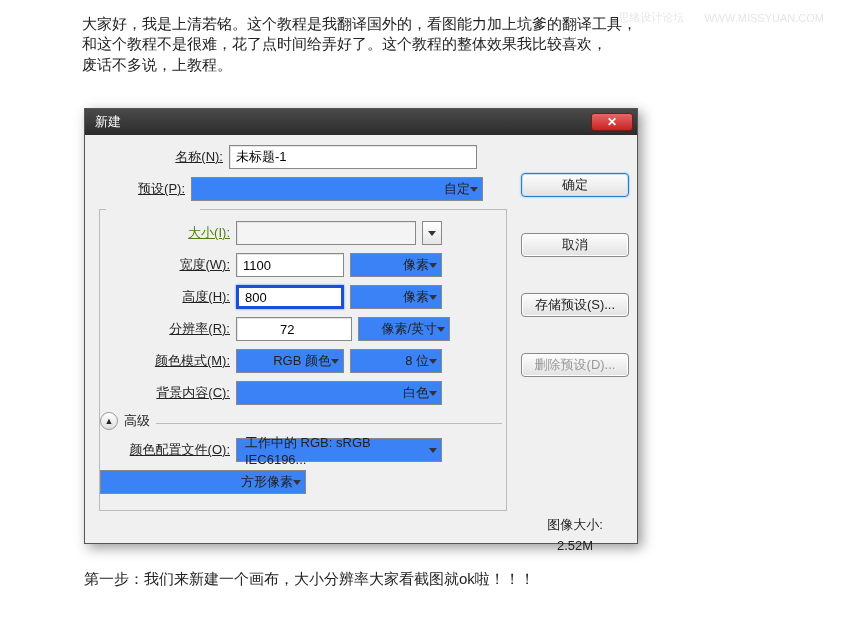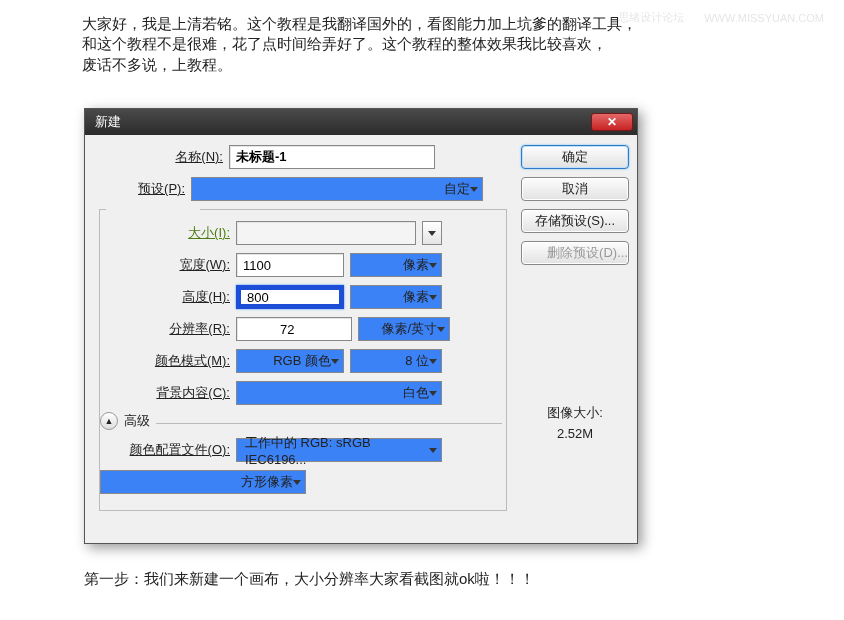--- a/index.html
+++ b/index.html
@@ -92,21 +92,21 @@
     }
     .label.disabled { color: #4d7c0f; }
     .text-input {
       height: 24px;
       border: 1px solid #888;
       background: #fff;
       padding: 2px 6px;
       font-size: 13px;
       box-shadow: inset 1px 1px 0 #e5e5e5;
     }
-    .text-input.focus { border: 5px solid #1d4ed8; box-shadow: 0 0 2px #3399ff; }
+    .text-input.focus { border: 3px solid #1d4ed8; box-shadow: 0 0 2px #3399ff; }
     .text-input.disabled { background: #f4f4f4; }
     .combo {
       display: flex;
       align-items: center;
       height: 24px;
       border: 1px solid #888;
       background: #3b82f6;
       padding: 0 4px 0 8px;
       font-size: 13px;
       justify-content: flex-end;
@@ -165,27 +165,27 @@
       display: flex; align-items: center; justify-content: center;
       font-size: 9px;
     }
     .btn {
       height: 24px;
       border: 1px solid #888;
       background: linear-gradient(#fdfdfd,#e2e2e2);
       border-radius: 4px;
       font-size: 13px;
       box-shadow: inset 0 0 0 1px #fff;
-      display: flex; align-items: center; justify-content: center;
+      display: flex; align-items: center; justify-content: center; margin-top: 28px;
     }
     .btn.primary {
       border: 1px solid #2d7bc2;
       box-shadow: 0 0 2px #5fb0f0, inset 0 0 0 1px #bde0ff;
     }
-    .btn.disabled { color: #999; justify-content: flex-end; }
+    .btn.disabled { color: #999; }
     .info-block {
       margin-top: 130px;
       text-align: center;
       font-size: 13px;
       line-height: 1.6;
     }
     .outro {
       position: absolute;
       top: 570px;
       left: 84px;
@@ -211,21 +211,21 @@
     <span>新建</span>
     <div class="close-btn">
       <span>✕</span>
     </div>
   </div>
   <div class="dialog-body">
     <div class="left-col">
 
       <div class="row">
         <div class="label">名称(N):</div>
-        <input class="text-input" style="width: 206px; font-weight: bold;" value="未标题-1">
+        <input class="text-input" style="width: 248px;" value="未标题-1">
       </div>
 
       <div class="row">
         <div class="label" style="width:92px">预设(P):</div>
         <div class="combo" style="width:292px">
           <span>自定</span>
           <span class="arrow"></span>
         </div>
       </div>
 

